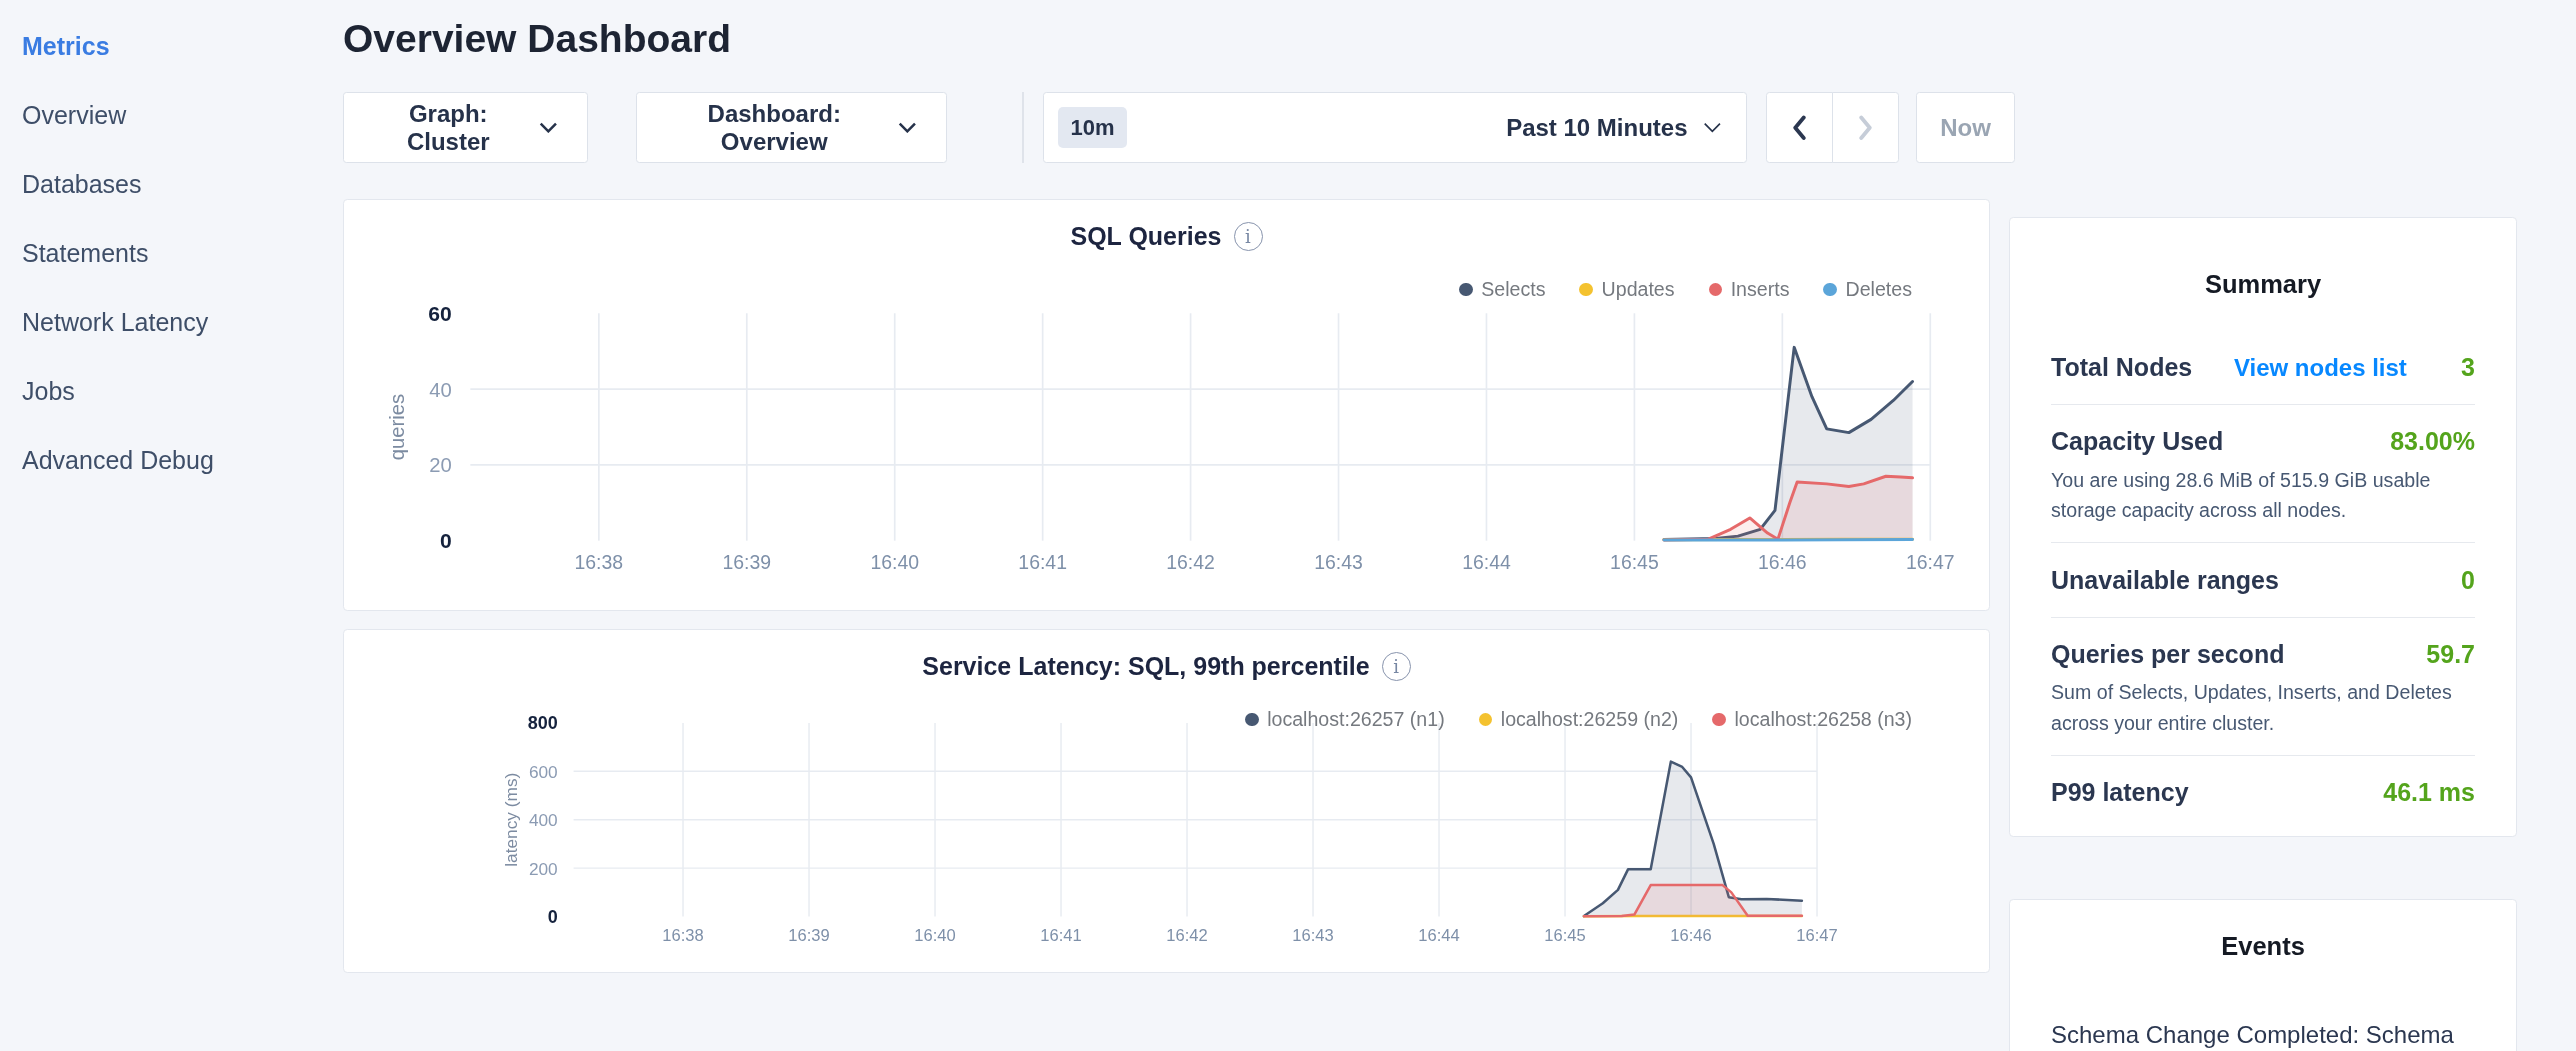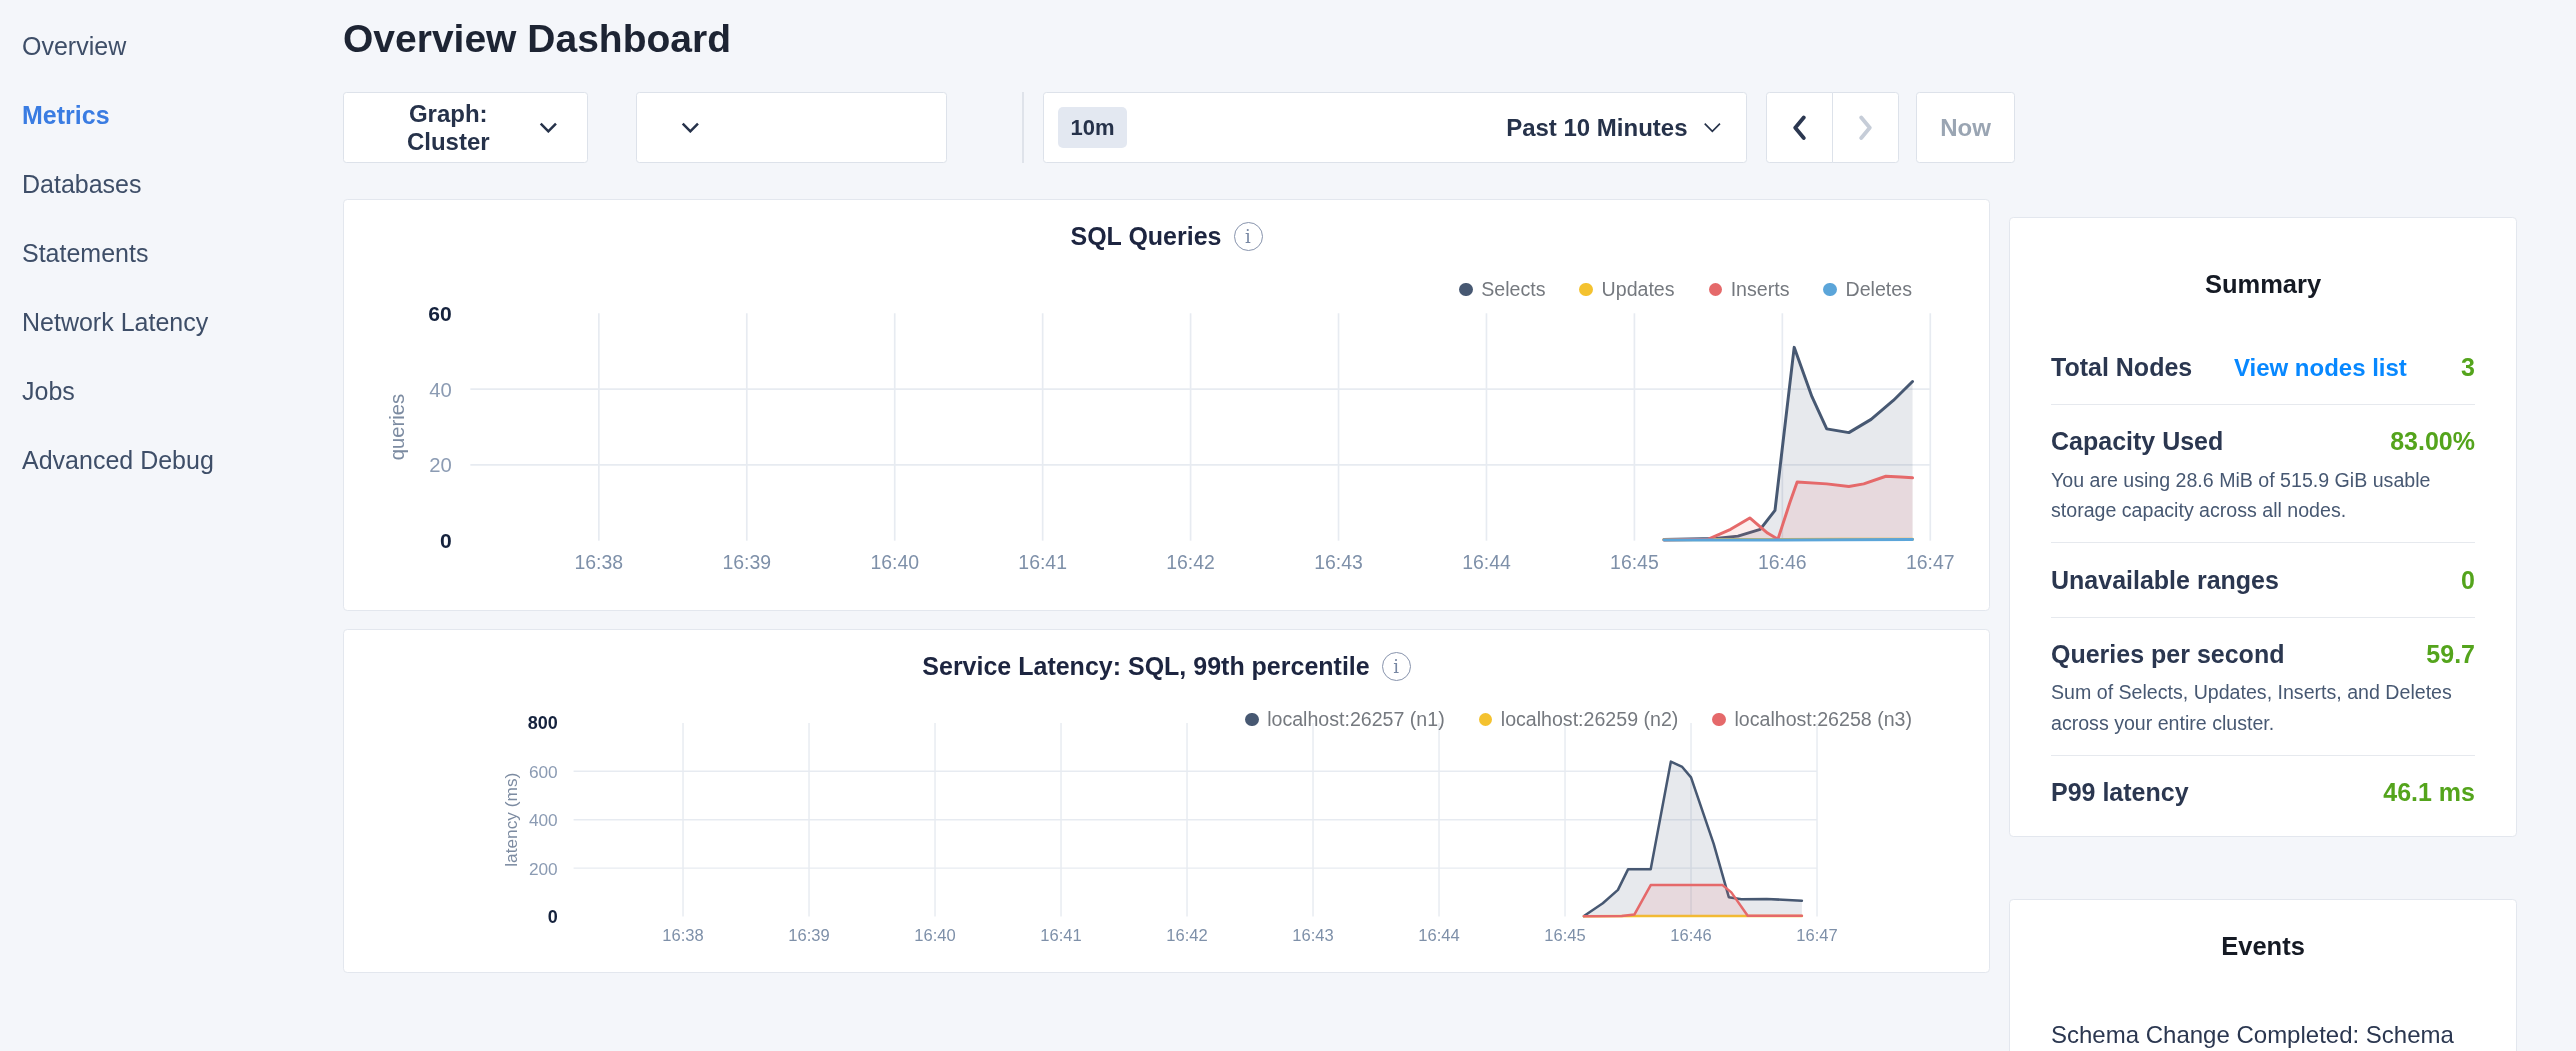--- a/index.html
+++ b/index.html
@@ -65,40 +65,41 @@
   .events-card{margin-top:62px;padding:32px 41px;height:357px;}
   .events-title{margin-bottom:55px;}
   .event-msg{font-size:24px;color:#2b3750;line-height:1.6;margin:0;}
 </style>
 </head>
 <body>
 
 <div class="root">
 
   <nav class="sidebar">
+    <div class="nav-item active">Metrics</div>
     <div class="nav-item">Overview</div>
-    <div class="nav-item active">Metrics</div>
     <div class="nav-item">Databases</div>
     <div class="nav-item">Statements</div>
     <div class="nav-item">Network Latency</div>
     <div class="nav-item">Jobs</div>
     <div class="nav-item">Advanced Debug</div>
   </nav>
 
   <main class="main">
     <h1 class="page-title">Overview Dashboard</h1>
 
     <div class="toolbar">
       <button class="btn dd dd-graph">
         <span>Graph: Cluster</span>
         <svg class="chev" viewBox="0 0 22 13">
             <polyline points="2,2 11,11 20,2"></polyline>
           </svg>
       </button>
       <button class="btn dd dd-dash">
+        <span>Dashboard: Overview</span>
         <svg class="chev" viewBox="0 0 22 13">
             <polyline points="2,2 11,11 20,2"></polyline>
           </svg>
       </button>
       <div class="vdiv"></div>
       <button class="btn time">
         <span class="chip">10m</span>
         <span class="time-label">Past 10 Minutes</span>
         <svg class="chev" viewBox="0 0 22 13" style="stroke-width:2;">
             <polyline points="2,2 11,11 20,2"></polyline>

